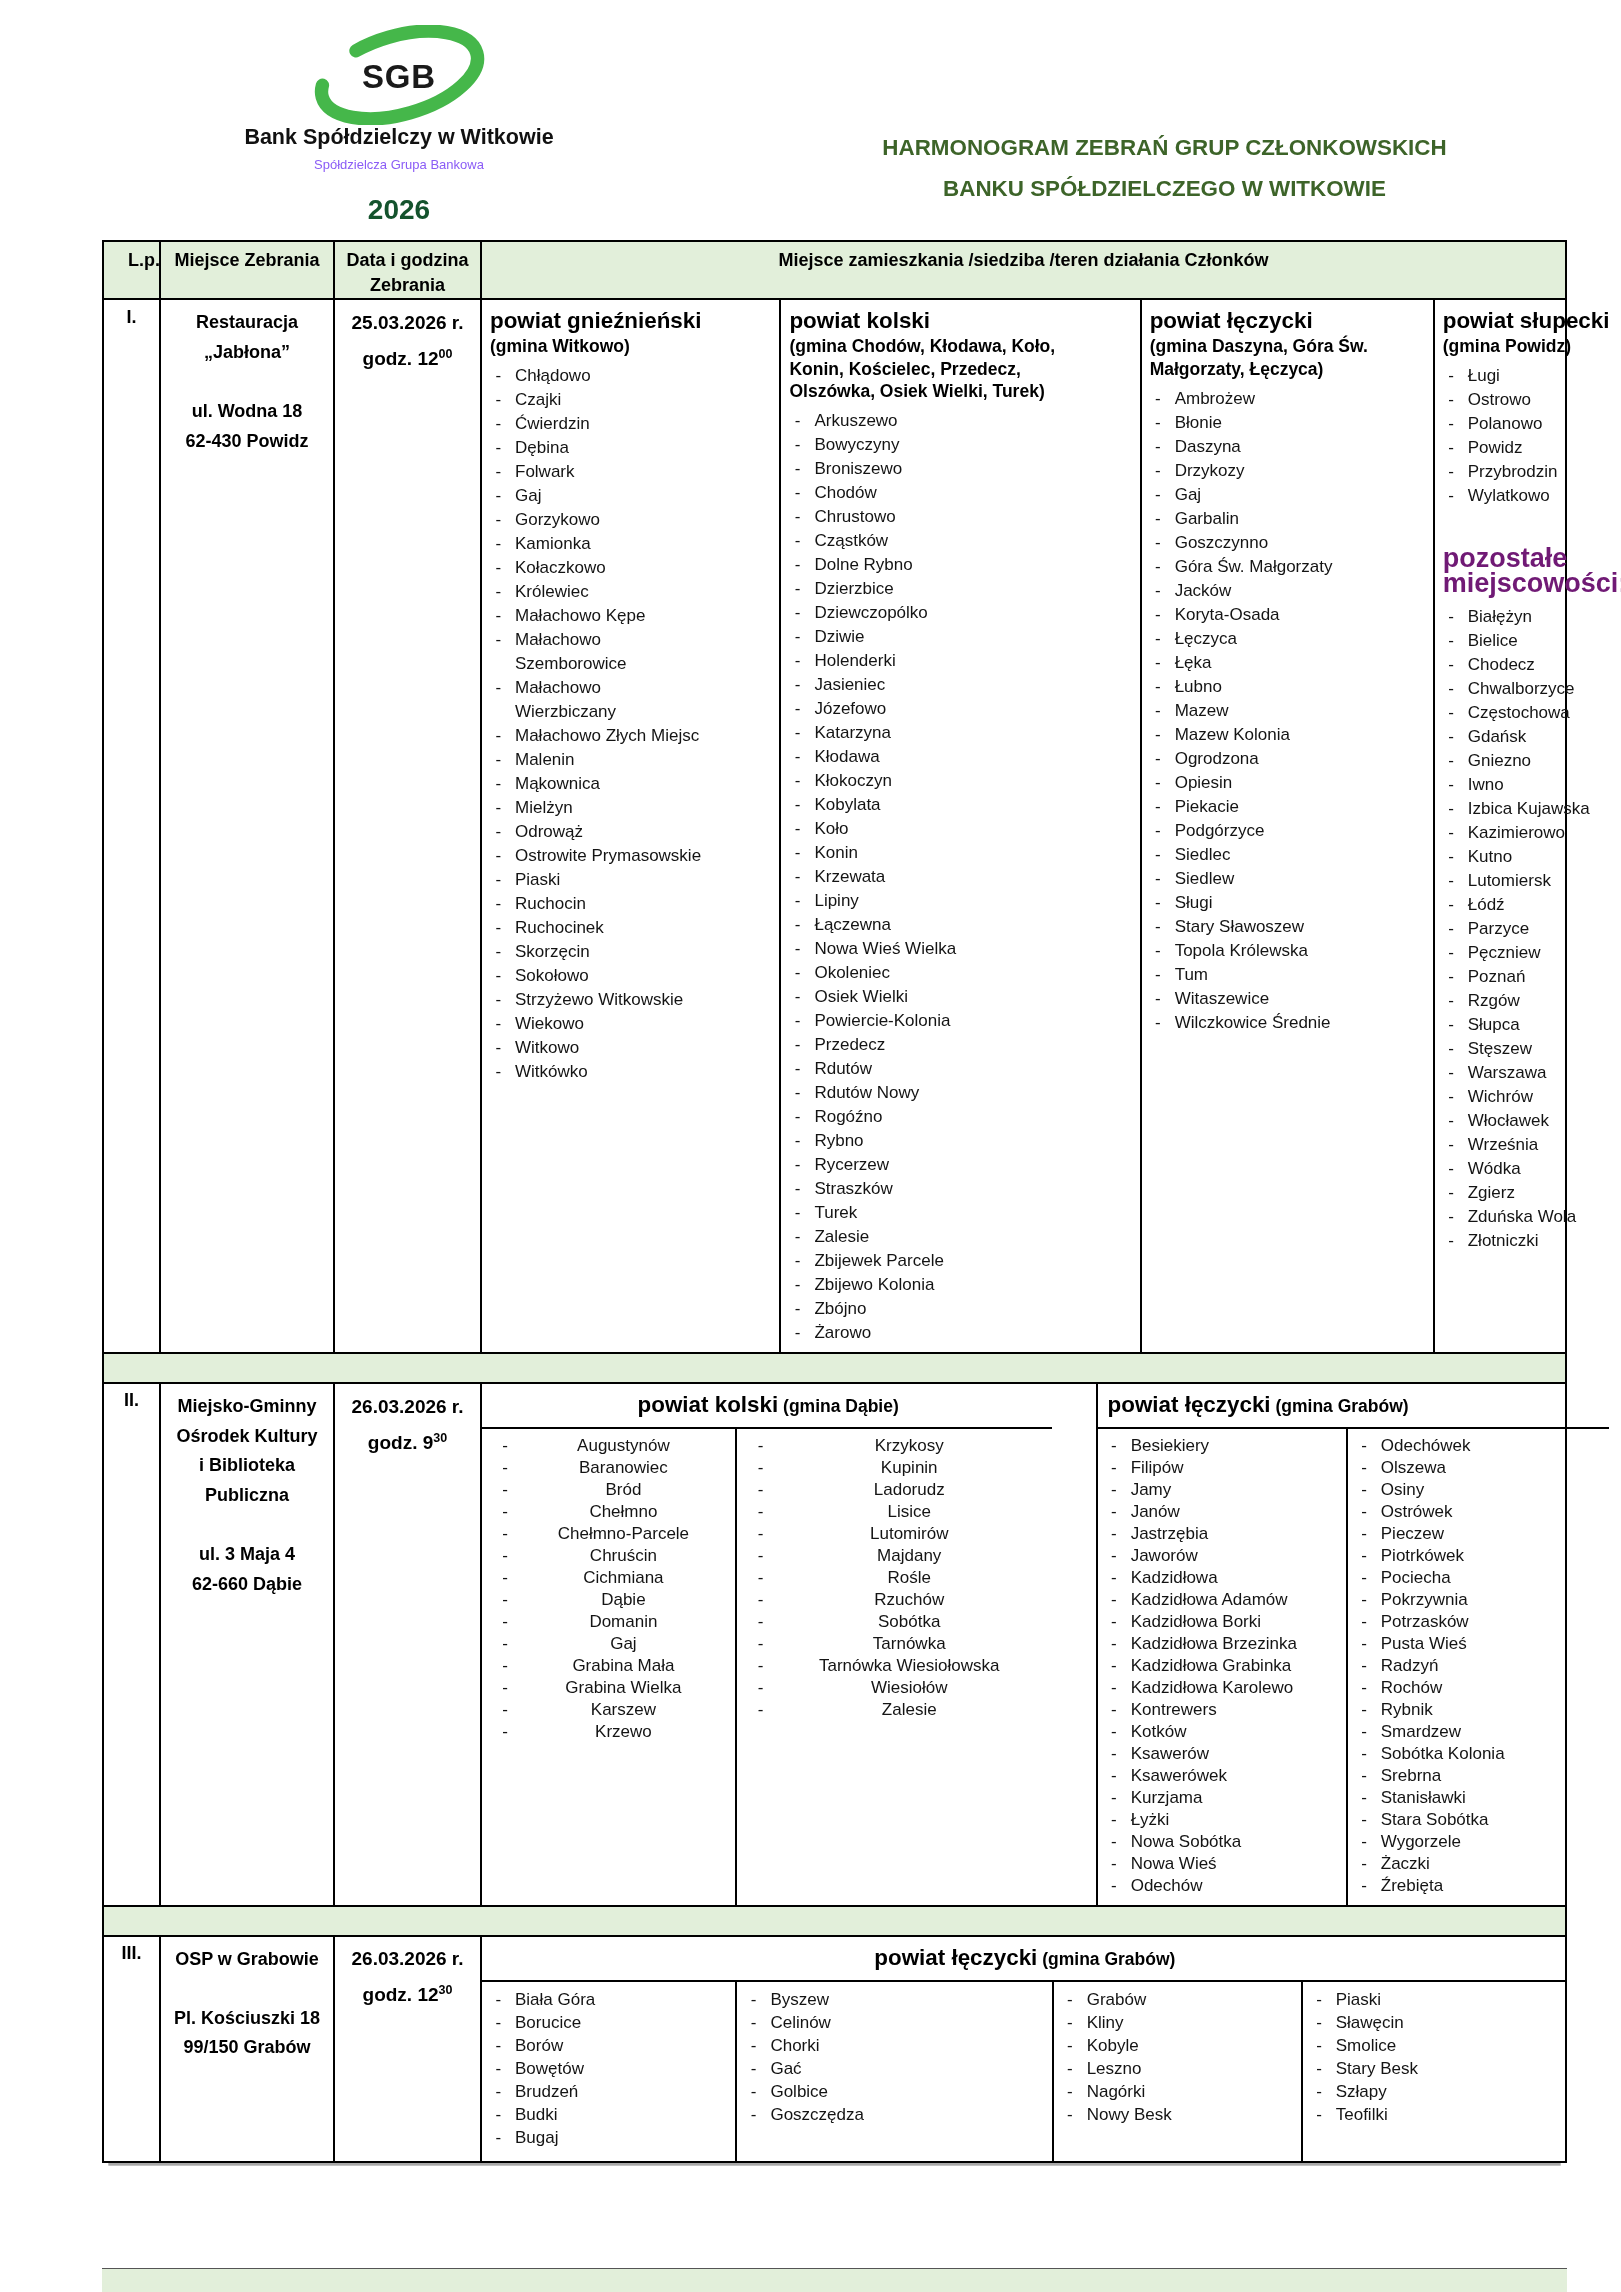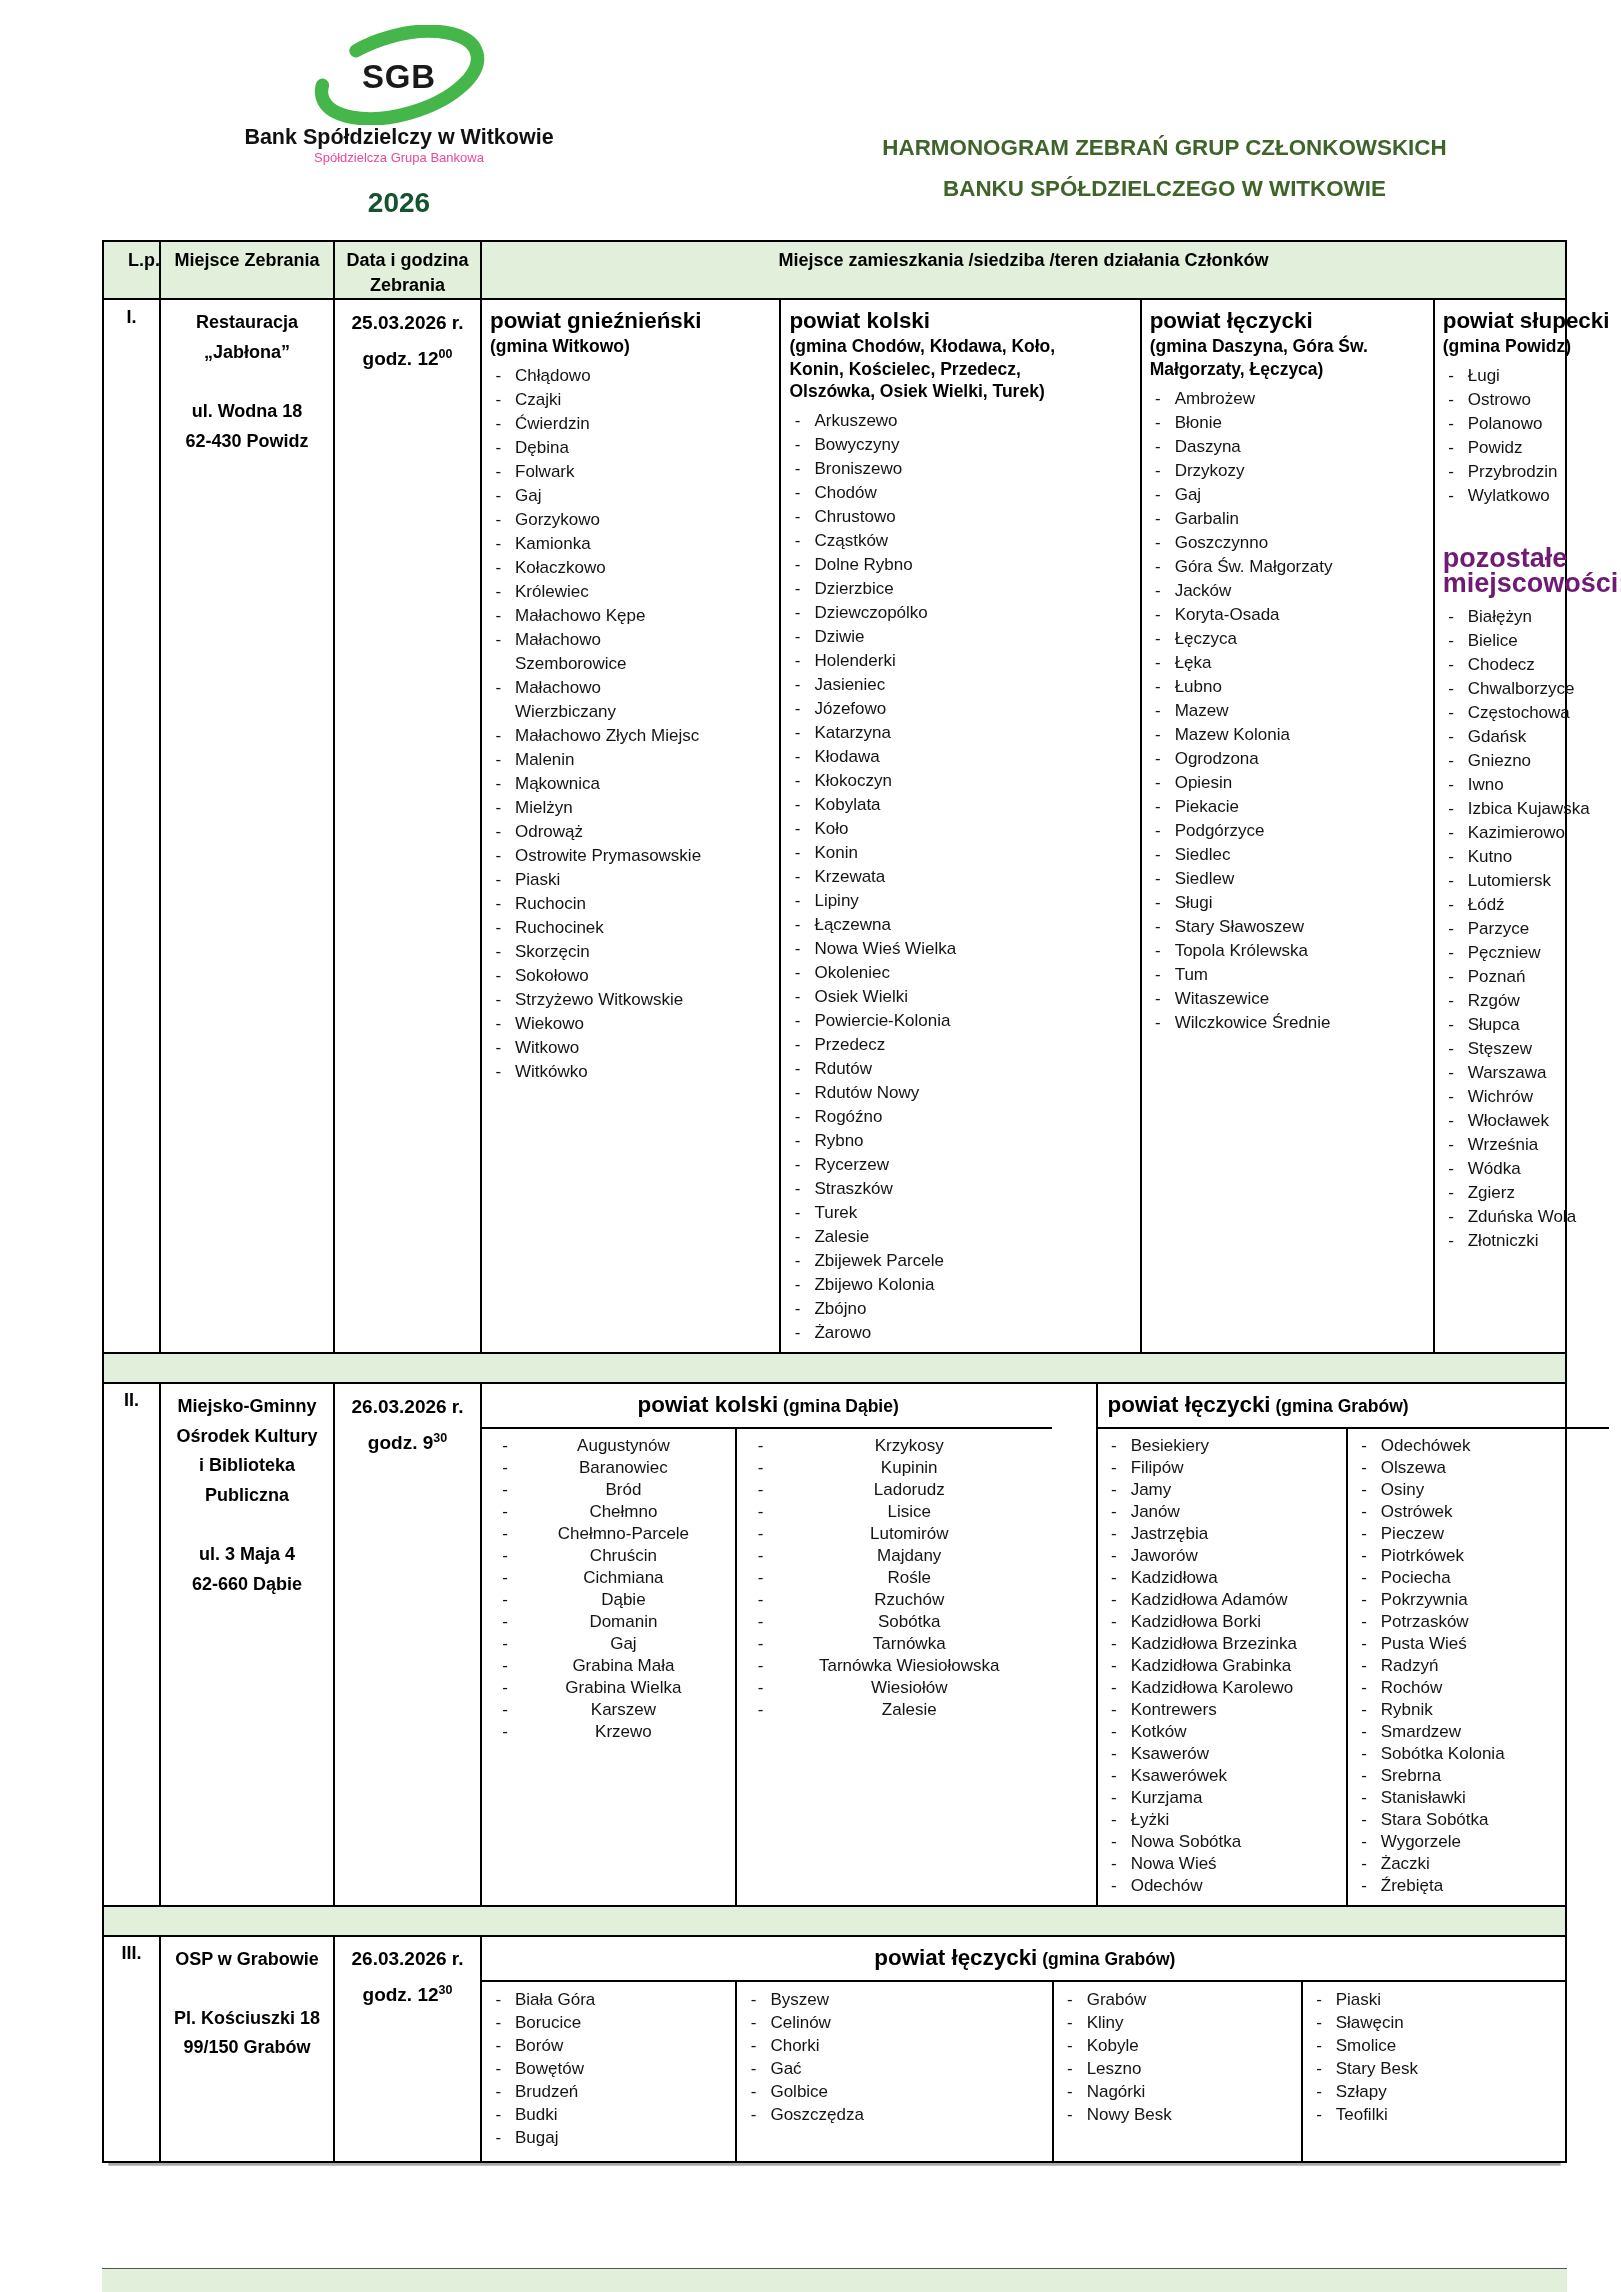--- a/index.html
+++ b/index.html
@@ -7,21 +7,21 @@
         font-family:"Liberation Sans",sans-serif;color:#000;}
 
   
   .brand-block{position:absolute;left:99px;top:25px;width:600px;text-align:center;}
   .logo-mark{position:relative;width:193px;height:100px;margin:0 auto;}
   .logo-svg{position:absolute;inset:0;width:100%;height:100%;}
   .logo-ellipse{stroke:var(--logo-green,#45b74a);}
   .logo-text{position:absolute;inset:0;display:flex;align-items:center;justify-content:center;
              font-weight:bold;font-size:33px;letter-spacing:0.9px;color:#1a1a1a;padding-top:3.6px;}
   .bank-name{font-size:21.5px;font-weight:bold;margin-top:0px;color:#111;}
-  .bank-sub{font-size:13px;color:#ec4899;margin-top:0;}
+  .bank-sub{font-size:13px;color:#8b5cf6;margin-top:7px;}
   .year{font-size:28px;font-weight:bold;margin-top:22.4px;color:#14532d;}
 
   .doc-title{position:absolute;left:757px;top:127px;width:815px;text-align:center;
              color:var(--title-green,#3d6429);font-weight:bold;font-size:22.4px;line-height:41px;}
 
   
   .tbl{position:absolute;left:102px;top:240px;width:1465px;
        border:2.7px solid #000;box-shadow:0 9px 0 -6.3px #a8a8a8;box-sizing:border-box;background:#fff;}
   .thead{display:flex;background:var(--green,#e2efda);border-bottom:2.7px solid #000;min-height:57px;box-sizing:border-box;}
   .th{font-weight:bold;font-size:18px;padding-top:6.3px;text-align:center;box-sizing:border-box;line-height:25px;}

